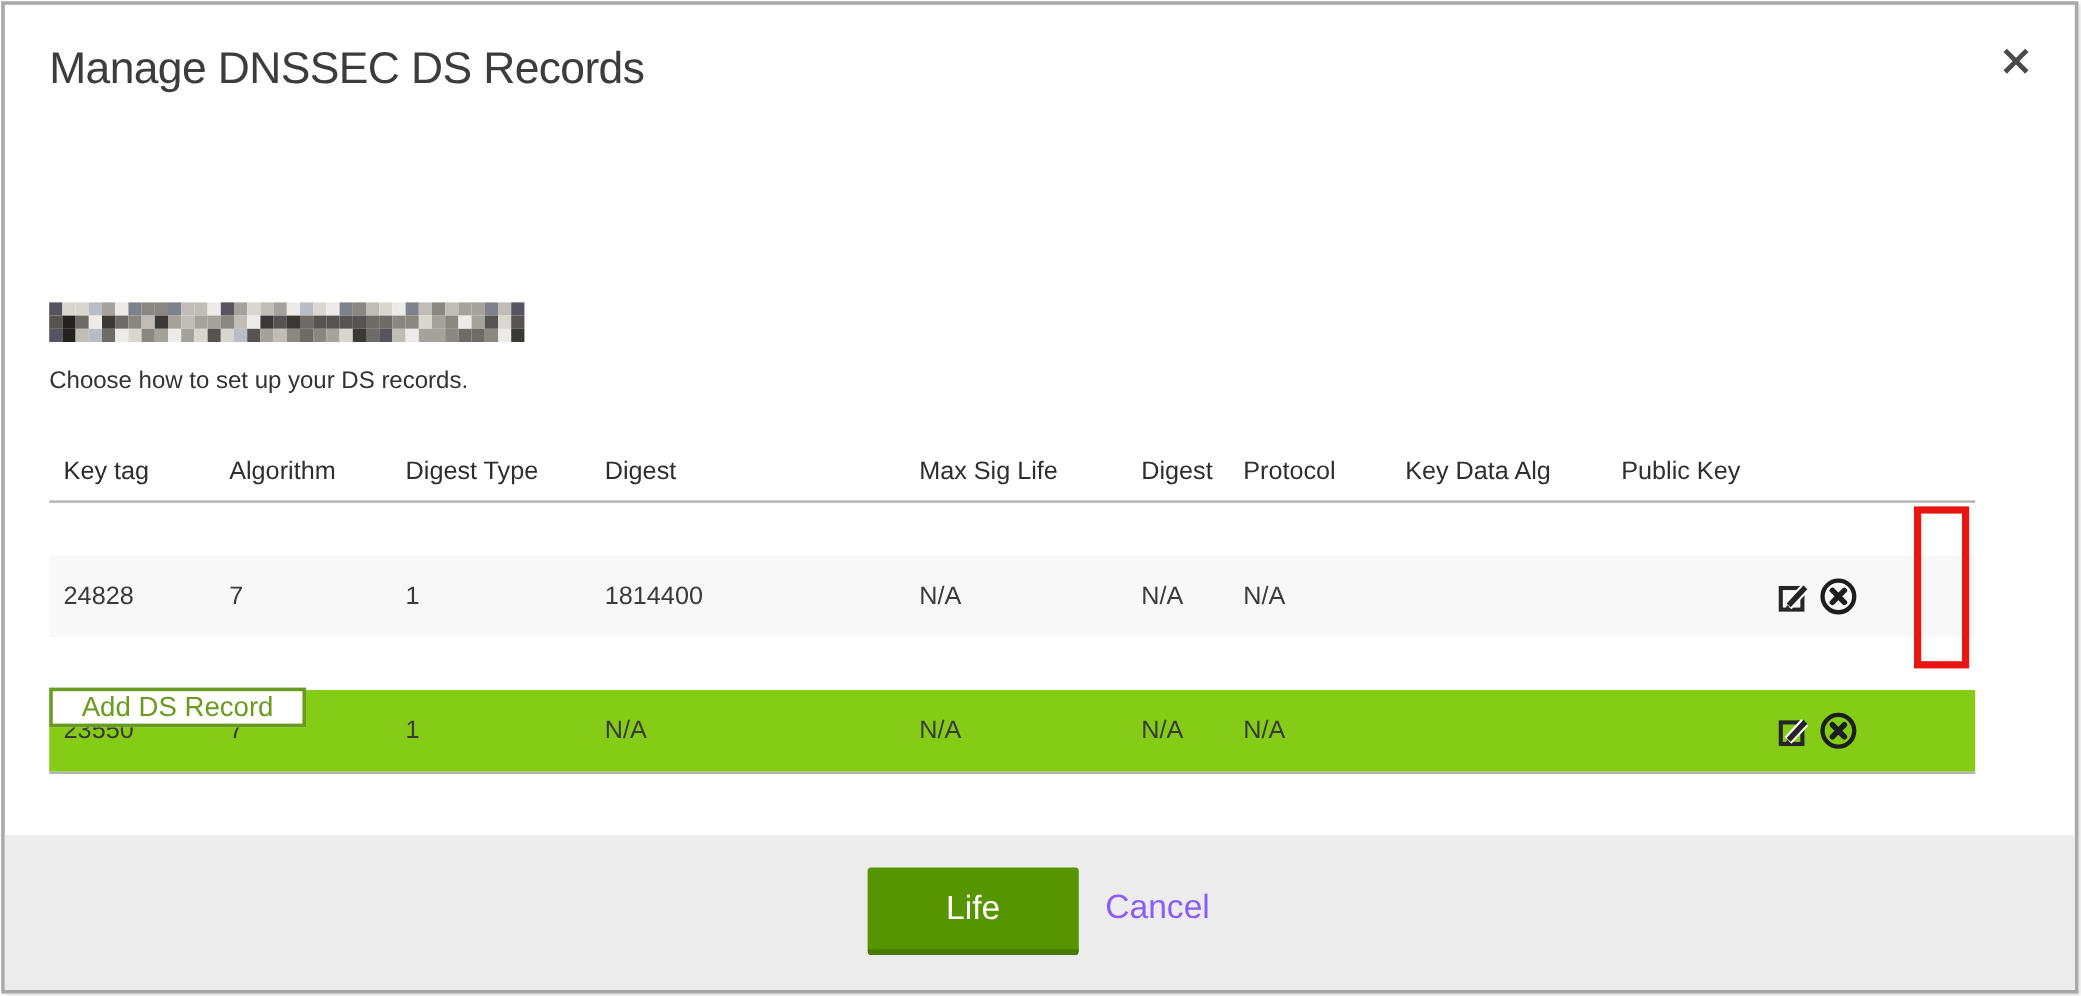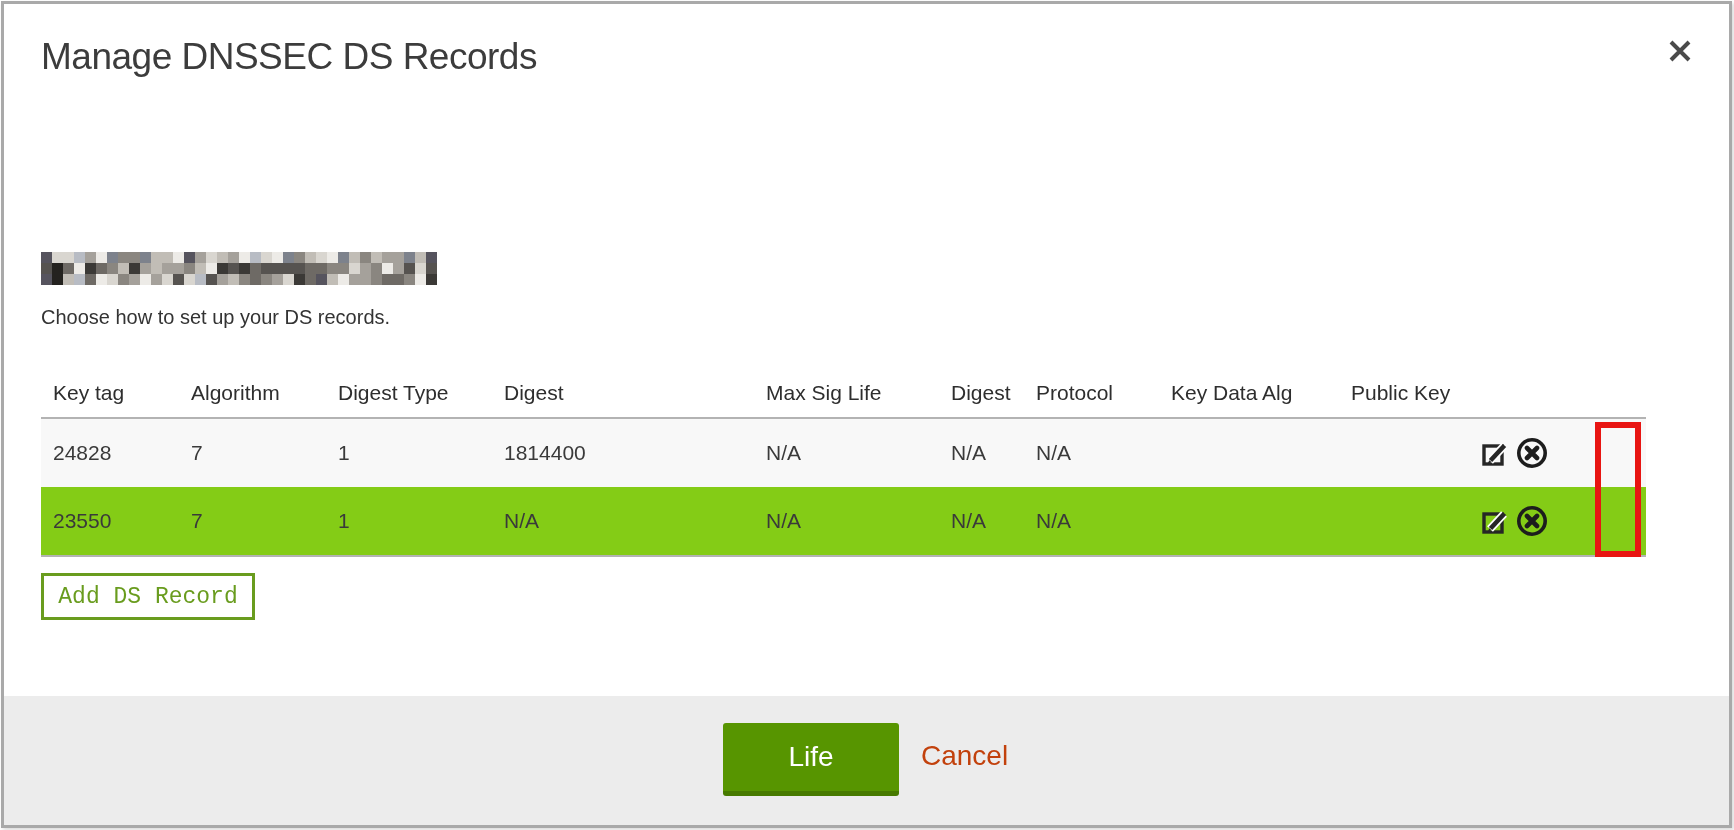--- a/index.html
+++ b/index.html
@@ -44,46 +44,46 @@
     font-size: 21px; color: #3a3a3a;
   }
   .trow {
     display: grid;
     grid-template-columns: 138px 147px 166px 262px 185px 85px 135px 180px 218px 89px;
     align-items: center;
   }
   .trow > div { padding-left: 12px; overflow: hidden; white-space: nowrap; }
   .thead { height: 48px; color: #2e2e2e; }
   .tbody { border-top: 2px solid #b3b3b3; border-bottom: 2px solid #b3b3b3; }
-  .data-row { height: 68px; }
+  .data-row { height: 68px; margin-top: 44px; }
   .data-row.odd { background: #f8f8f8; }
   .data-row.even { background: #84cc16; }
   .actions-cell {
     display: flex; align-items: center; justify-content: flex-end;
     padding-right: 8px !important; gap: 3px;
   }
   .icon-btn {
     width: 34px; height: 34px;
     display: flex; align-items: center; justify-content: center;
     cursor: pointer;
   }
   .red-box {
     position: absolute; left: 1591px; top: 418px;
     width: 46px; height: 135px;
     border: 6px solid #e81512;
     pointer-events: none;
   }
   .add-btn {
     position: absolute; left: 37px; top: 569px;
-    width: 214px; height: 47px;
+    width: 214px; height: 33px;
     background: #ffffff;
     border: 3px solid #699c1e;
     color: #699c1e;
     font-size: 23px;
-    font-family: Liberation Mono, monospace;
+    font-family: Liberation Sans, sans-serif;
     cursor: pointer;
   }
   .footer {
     position: absolute; left: 0; bottom: 0;
     width: 100%; height: 129px;
     background: #ececec;
   }
   .save-btn {
     position: absolute; left: 719px; top: 27px;
     width: 176px; height: 73px;
@@ -91,21 +91,21 @@
     border: none;
     border-bottom: 5px solid #477a00;
     border-radius: 3px;
     color: #ffffff;
     font-size: 28px;
     font-family: "Liberation Sans", sans-serif;
     cursor: pointer;
   }
   .cancel-link {
     position: absolute; left: 917px; top: 44px;
-    font-size: 28px; color: #c2410c;
+    font-size: 28px; color: #8b5cf6;
     text-decoration: none; cursor: pointer;
   }
 </style>
 </head>
 <body>
 
 <div class="frame">
 
   <div class="title">Manage DNSSEC DS Records</div>
 

